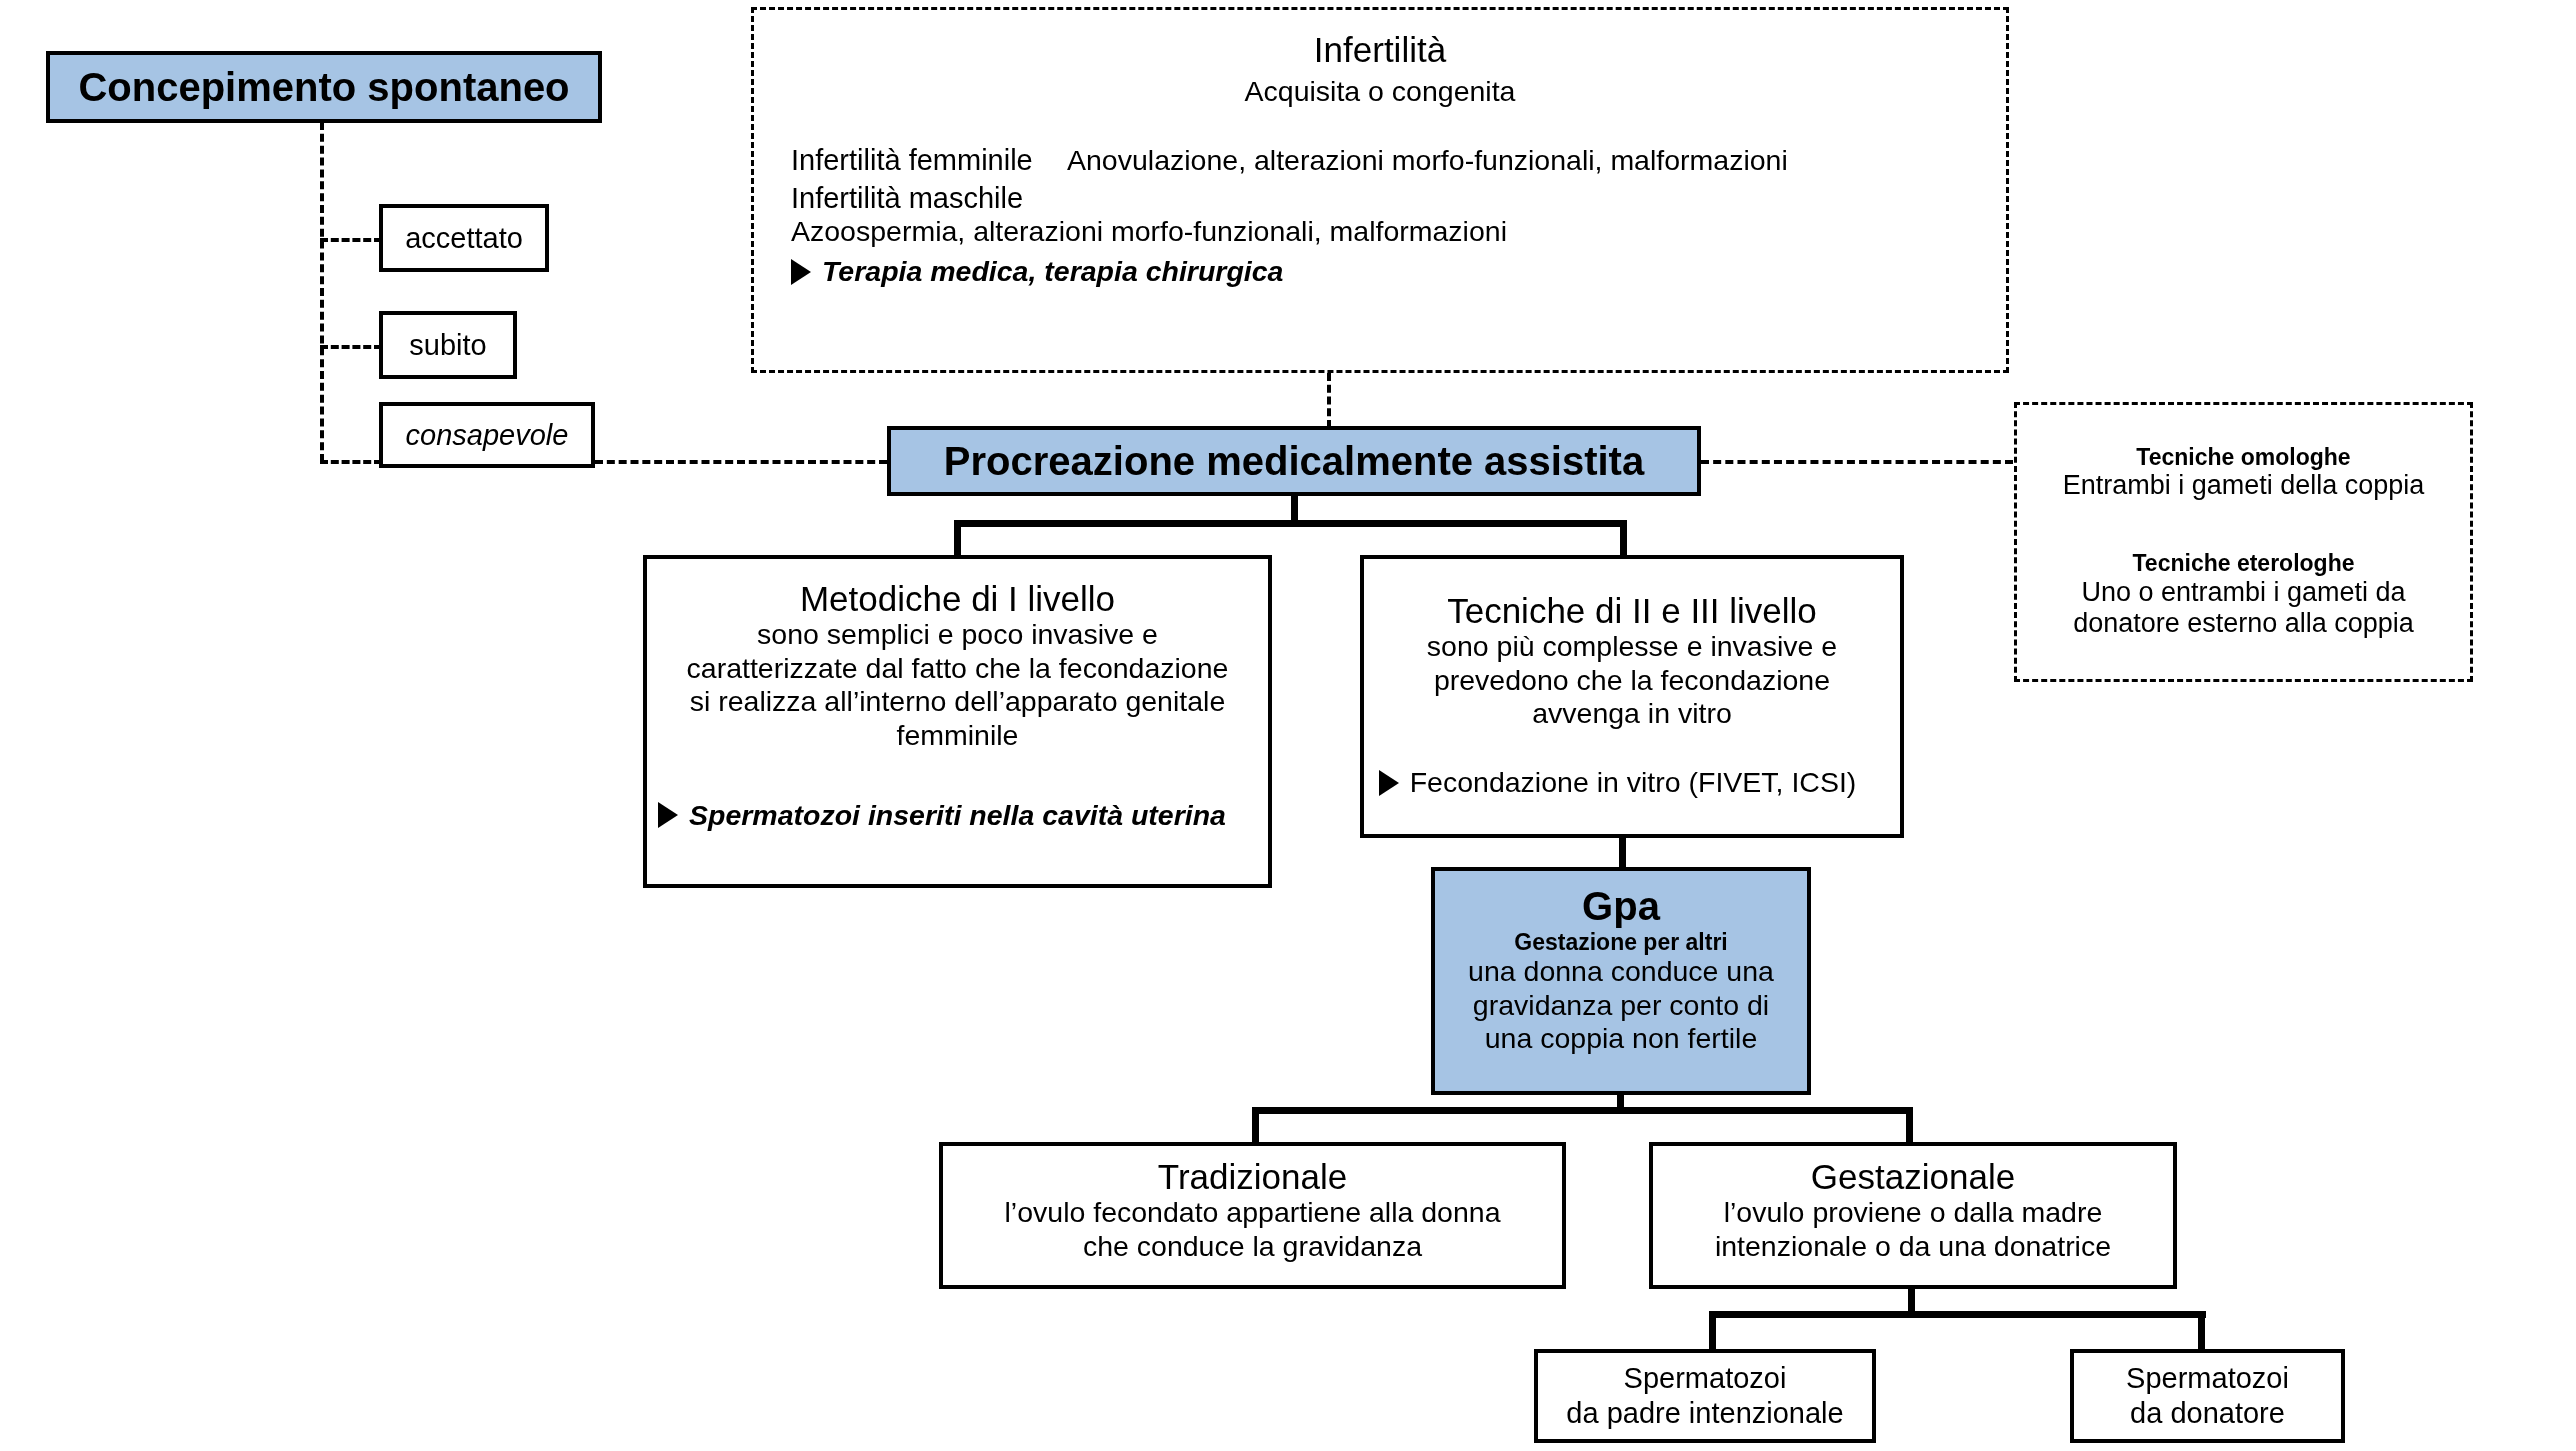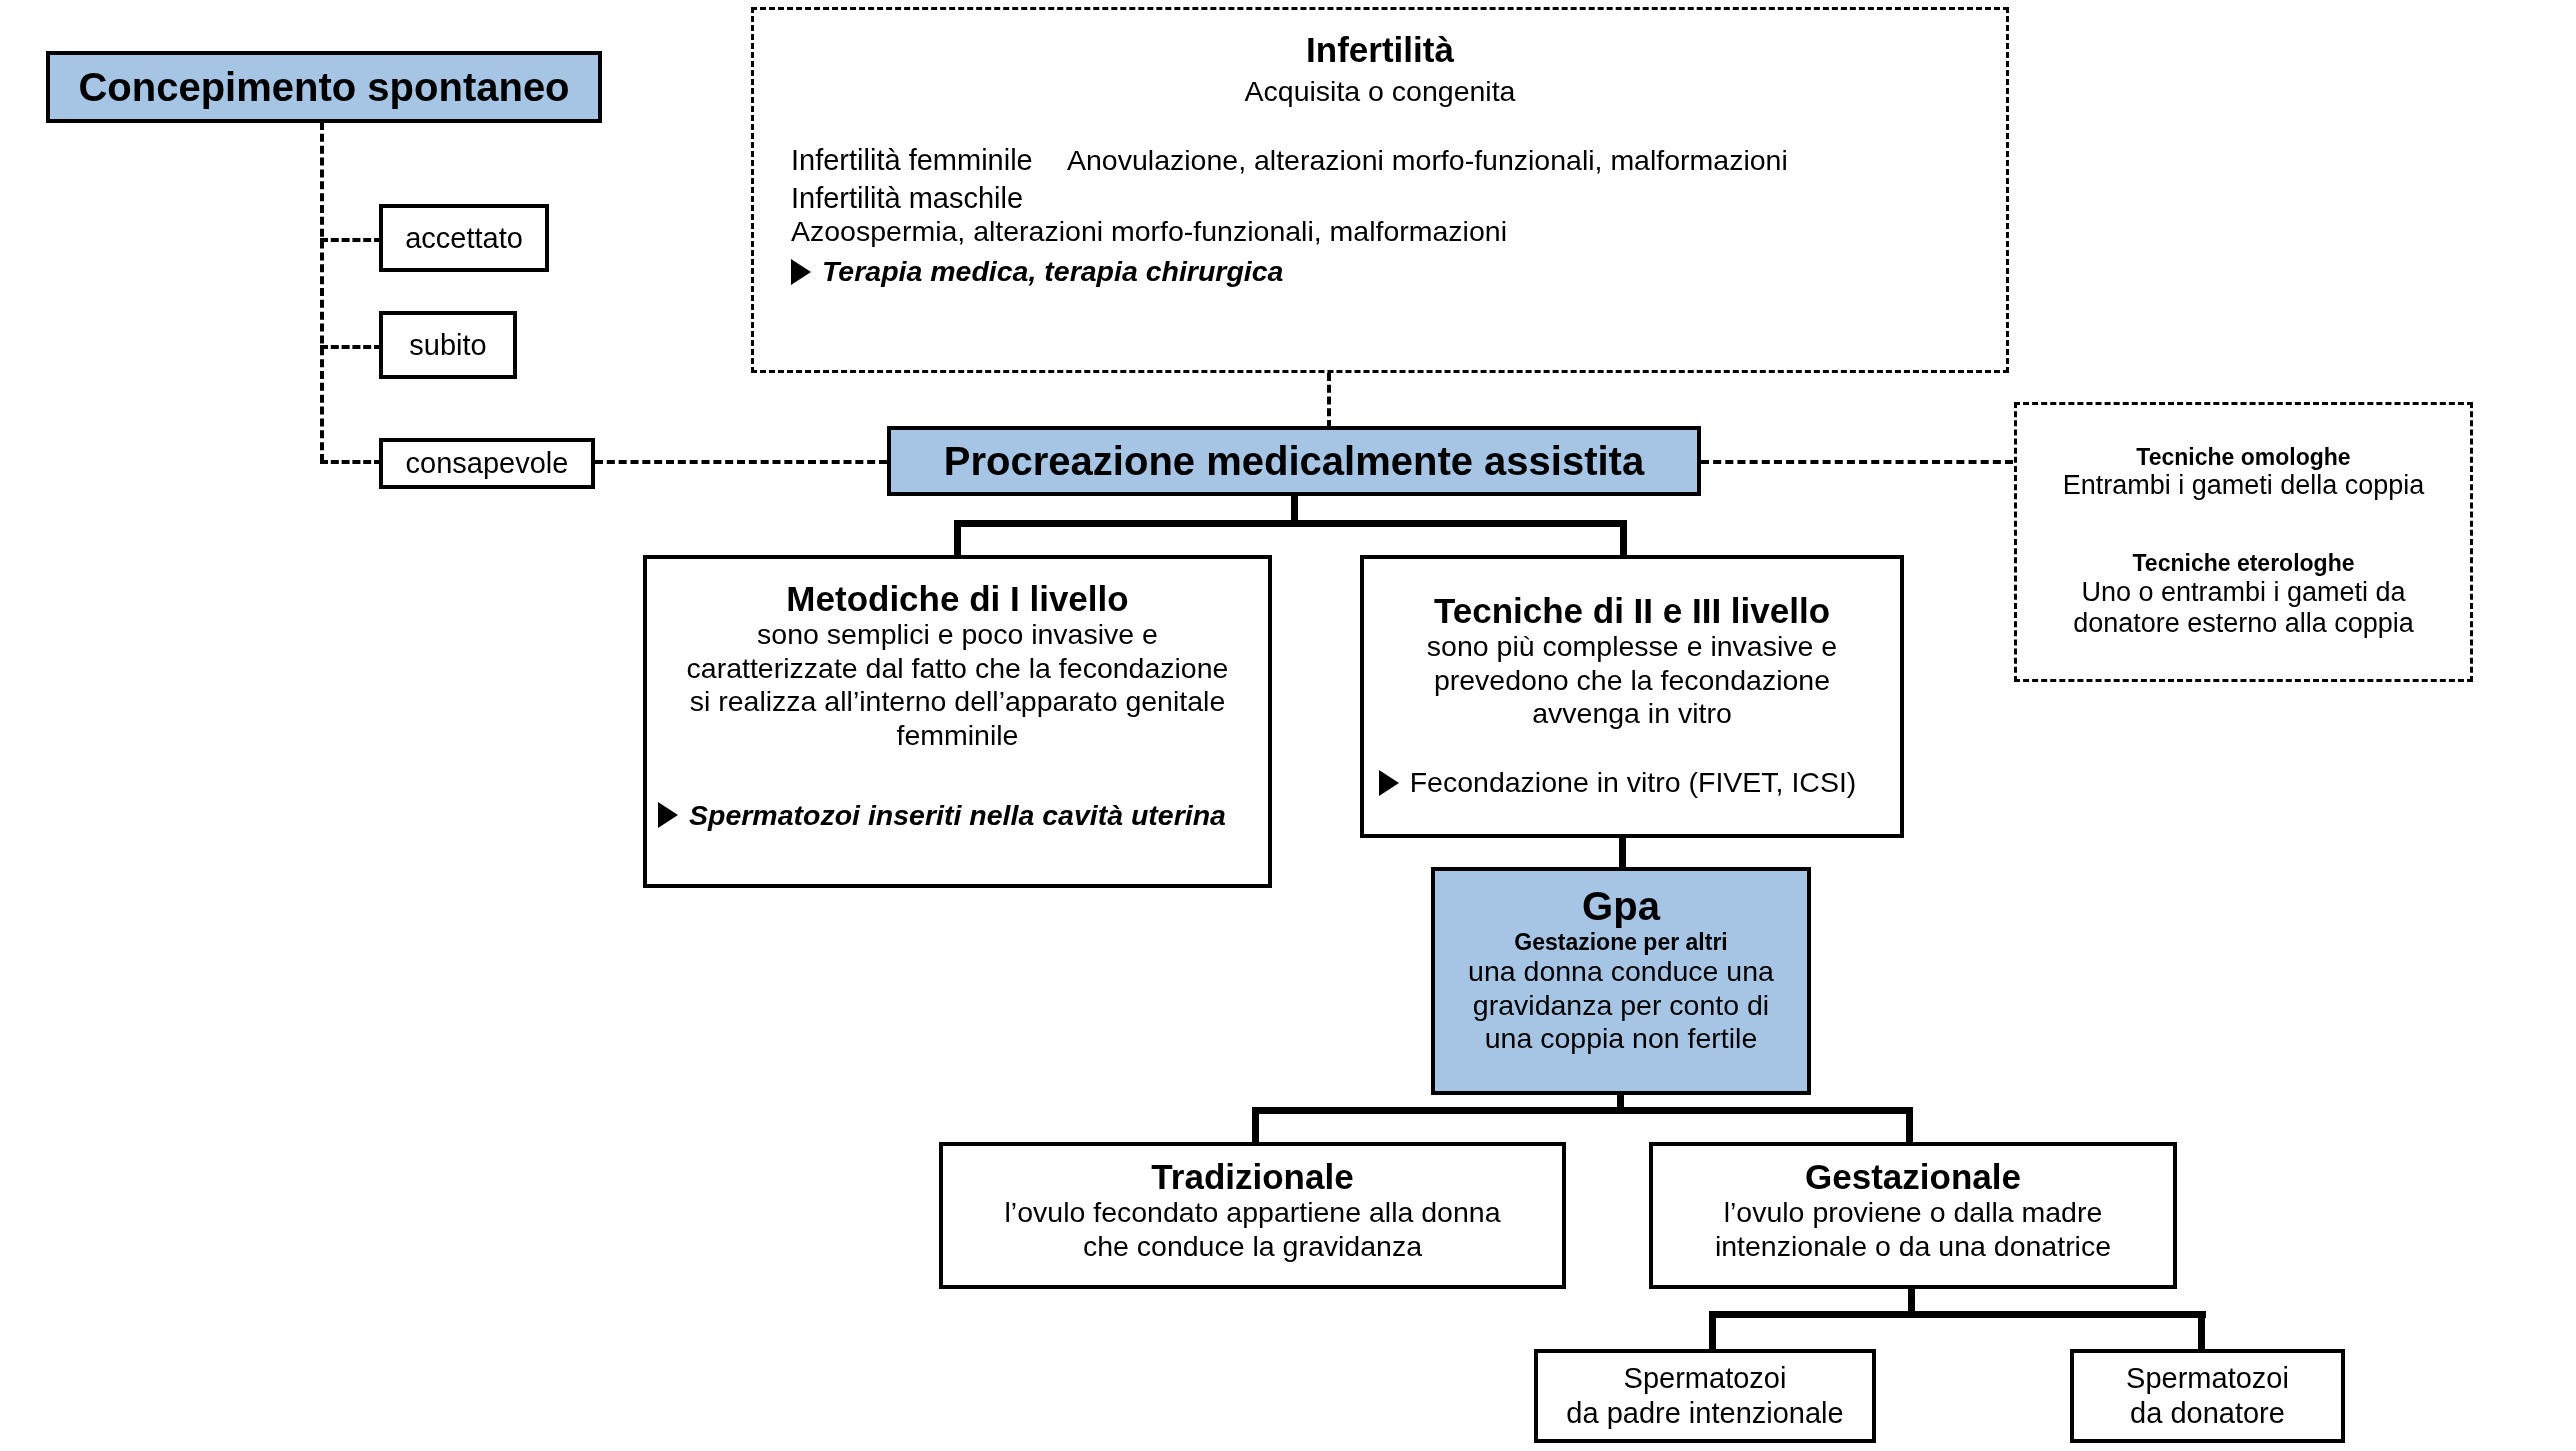--- a/index.html
+++ b/index.html
@@ -6,21 +6,21 @@
   body{font-family:"Liberation Sans",sans-serif;color:#000;}
   #canvas{position:relative;width:2576px;height:1452px;background:#fff;overflow:hidden;}
 
   .node{position:absolute;box-sizing:border-box;display:flex;flex-direction:column;
         align-items:center;justify-content:center;text-align:center;background:#fff;}
   .solid{border:4.6px solid #000;}
   .dashed{border:3.7px dashed #000;}
   .blue{background:#A6C4E4;}
 
   .ttl-xl{font-weight:bold;font-size:40px;line-height:1.12;}
-  .ttl-lg{font-weight:bold;font-size:35px;line-height:1.12;}
+  .ttl-lg{font-weight:normal;font-size:35px;line-height:1.12;}
   .ttl-md{font-weight:bold;font-size:23px;line-height:1.15;}
   .body-md{font-size:28.5px;line-height:1.18;}
   .body-sm{font-size:27px;line-height:1.18;}
   .plain{font-size:29px;line-height:1.2;}
   .ital{font-style:italic;font-weight:bold;font-size:28.5px;}
   .ital2{font-size:28.5px;}
 
   .bullet-row{display:flex;align-items:center;gap:11px;width:100%;justify-content:flex-start;}
   .tri{width:0;height:0;border-left:20px solid #000;border-top:13px solid transparent;
        border-bottom:13px solid transparent;flex:0 0 auto;}
@@ -55,21 +55,21 @@
   <div class="dline-h" style="left:320px;top:460px;width:62px;"></div>
 
   <div class="node solid" style="left:379px;top:204px;width:170px;height:68px;">
     <div class="plain">accettato</div>
   </div>
 
   <div class="node solid" style="left:379px;top:311px;width:138px;height:68px;">
     <div class="plain">subito</div>
   </div>
 
-  <div class="node solid" style="left:379px;top:438px;width:216px;height:51px;">
+  <div class="node solid" style="left:379px;top:402px;width:216px;height:66px;font-style:italic;">
     <div class="plain">consapevole</div>
   </div>
 
   <div class="dline-h" style="left:595px;top:460px;width:292px;"></div>
 
   <div class="node dashed" style="left:751px;top:7.3px;width:1258px;height:366px;justify-content:flex-start;padding-top:20px;">
     <div class="ttl-lg">Infertilità</div>
     <div class="body-md" style="margin-top:5.5px;">Acquisita o congenita</div>
 
     <div class="inf-grid" style="margin-top:35px;">

